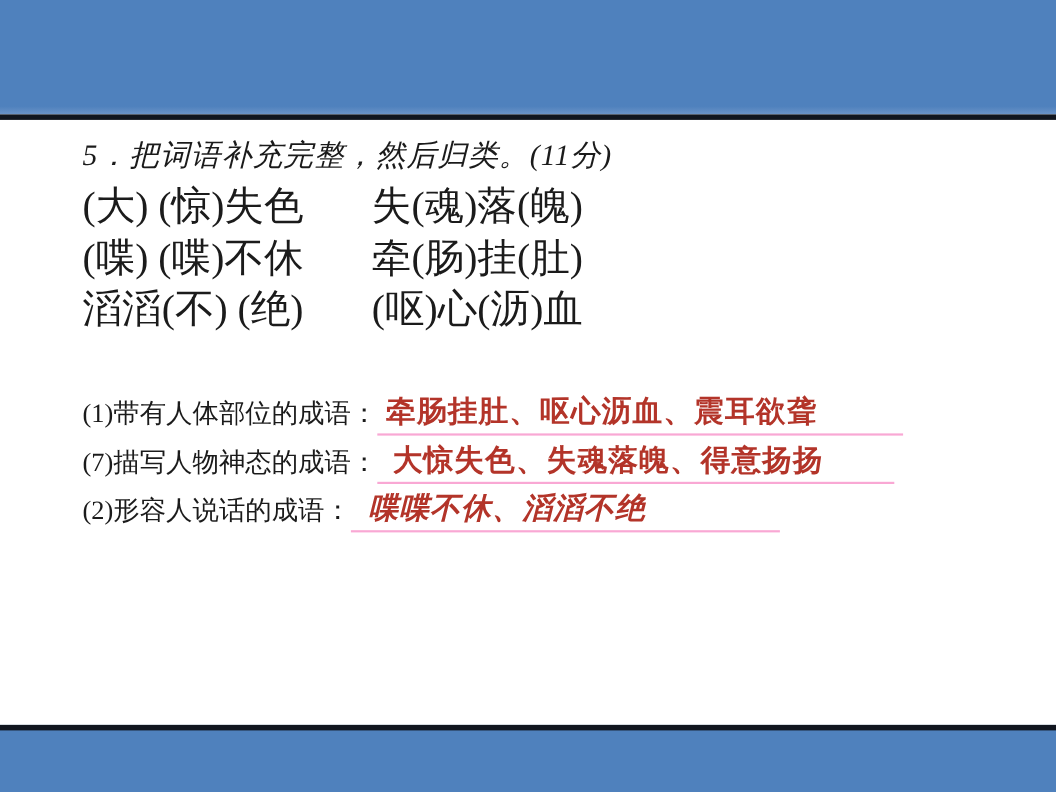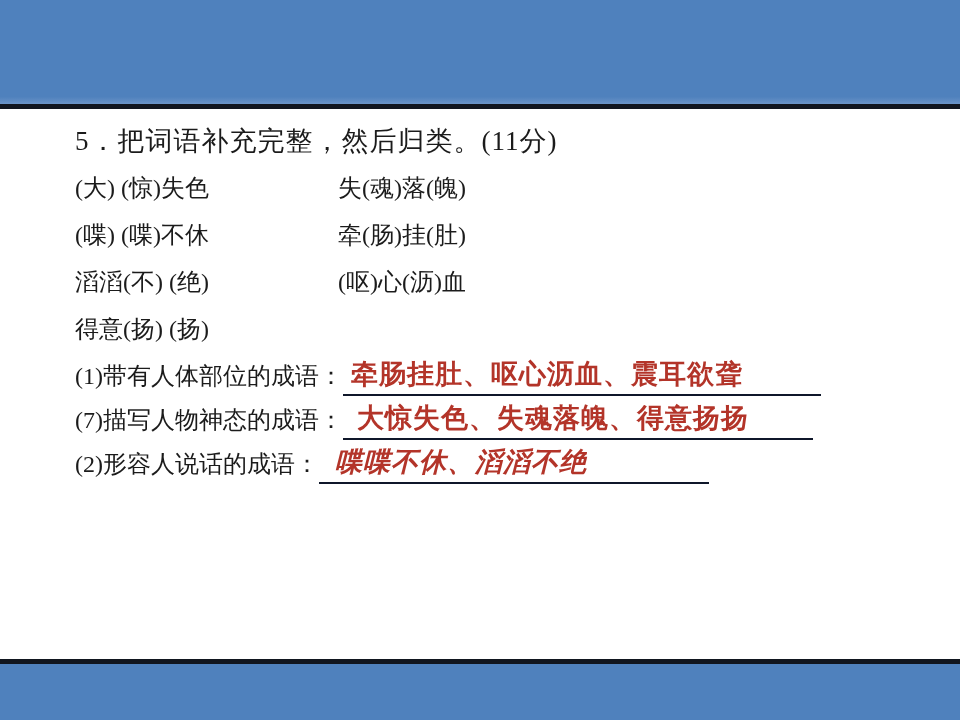--- a/index.html
+++ b/index.html
@@ -24,45 +24,46 @@
     border-top: 5px solid #11161f;
   }
   .content {
     position: absolute; left: 75px; top: 124px; right: 40px;
   }
   .question {
     font-size: 27px;
     line-height: 34px;
     letter-spacing: 1px;
     white-space: nowrap;
+    font-style: italic;
   }
   .idioms { margin-top: 6px; }
   .idiom-row {
     display: flex;
     align-items: center;
     height: 47px;
-    font-size: 24px;
+    font-size: 36px;
     white-space: nowrap;
   }
   .idiom-left { width: 263px; flex: none; }
   .idiom-right { flex: none; }
   .answers { margin-top: 0; }
   .answer-row {
     display: flex;
     align-items: flex-end;
     height: 44px;
     white-space: nowrap;
   }
   .answer-label {
     font-size: 24px;
     padding-bottom: 4px;
     flex: none;
   }
   .answer-line {
-    border-bottom: 2px solid #0f172a;
+    border-bottom: 2px solid #f9a8d4;
     display: flex;
     align-items: flex-end;
     flex: none;
     box-sizing: border-box;
   }
   .answer-text {
     color: #b33429;
     font-weight: bold;
     font-size: 27px;
     letter-spacing: 1px;
@@ -87,21 +88,20 @@
       </div>
       <div class="idiom-row">
         <span class="idiom-left">(喋) (喋)不休</span>
         <span class="idiom-right">牵(肠)挂(肚)</span>
       </div>
       <div class="idiom-row">
         <span class="idiom-left">滔滔(不) (绝)</span>
         <span class="idiom-right">(呕)心(沥)血</span>
       </div>
       <div class="idiom-row">
-        <span class="idiom-left">得意(扬) (扬)</span>
       </div>
     </div>
 
     <div class="answers">
 
       <div class="answer-row">
         <span class="answer-label">(1)带有人体部位的成语：</span>
         <span class="answer-line" style="width:478px;">
           <span class="answer-text" style="padding-left:8px;">牵肠挂肚、呕心沥血、震耳欲聋</span>
         </span>

